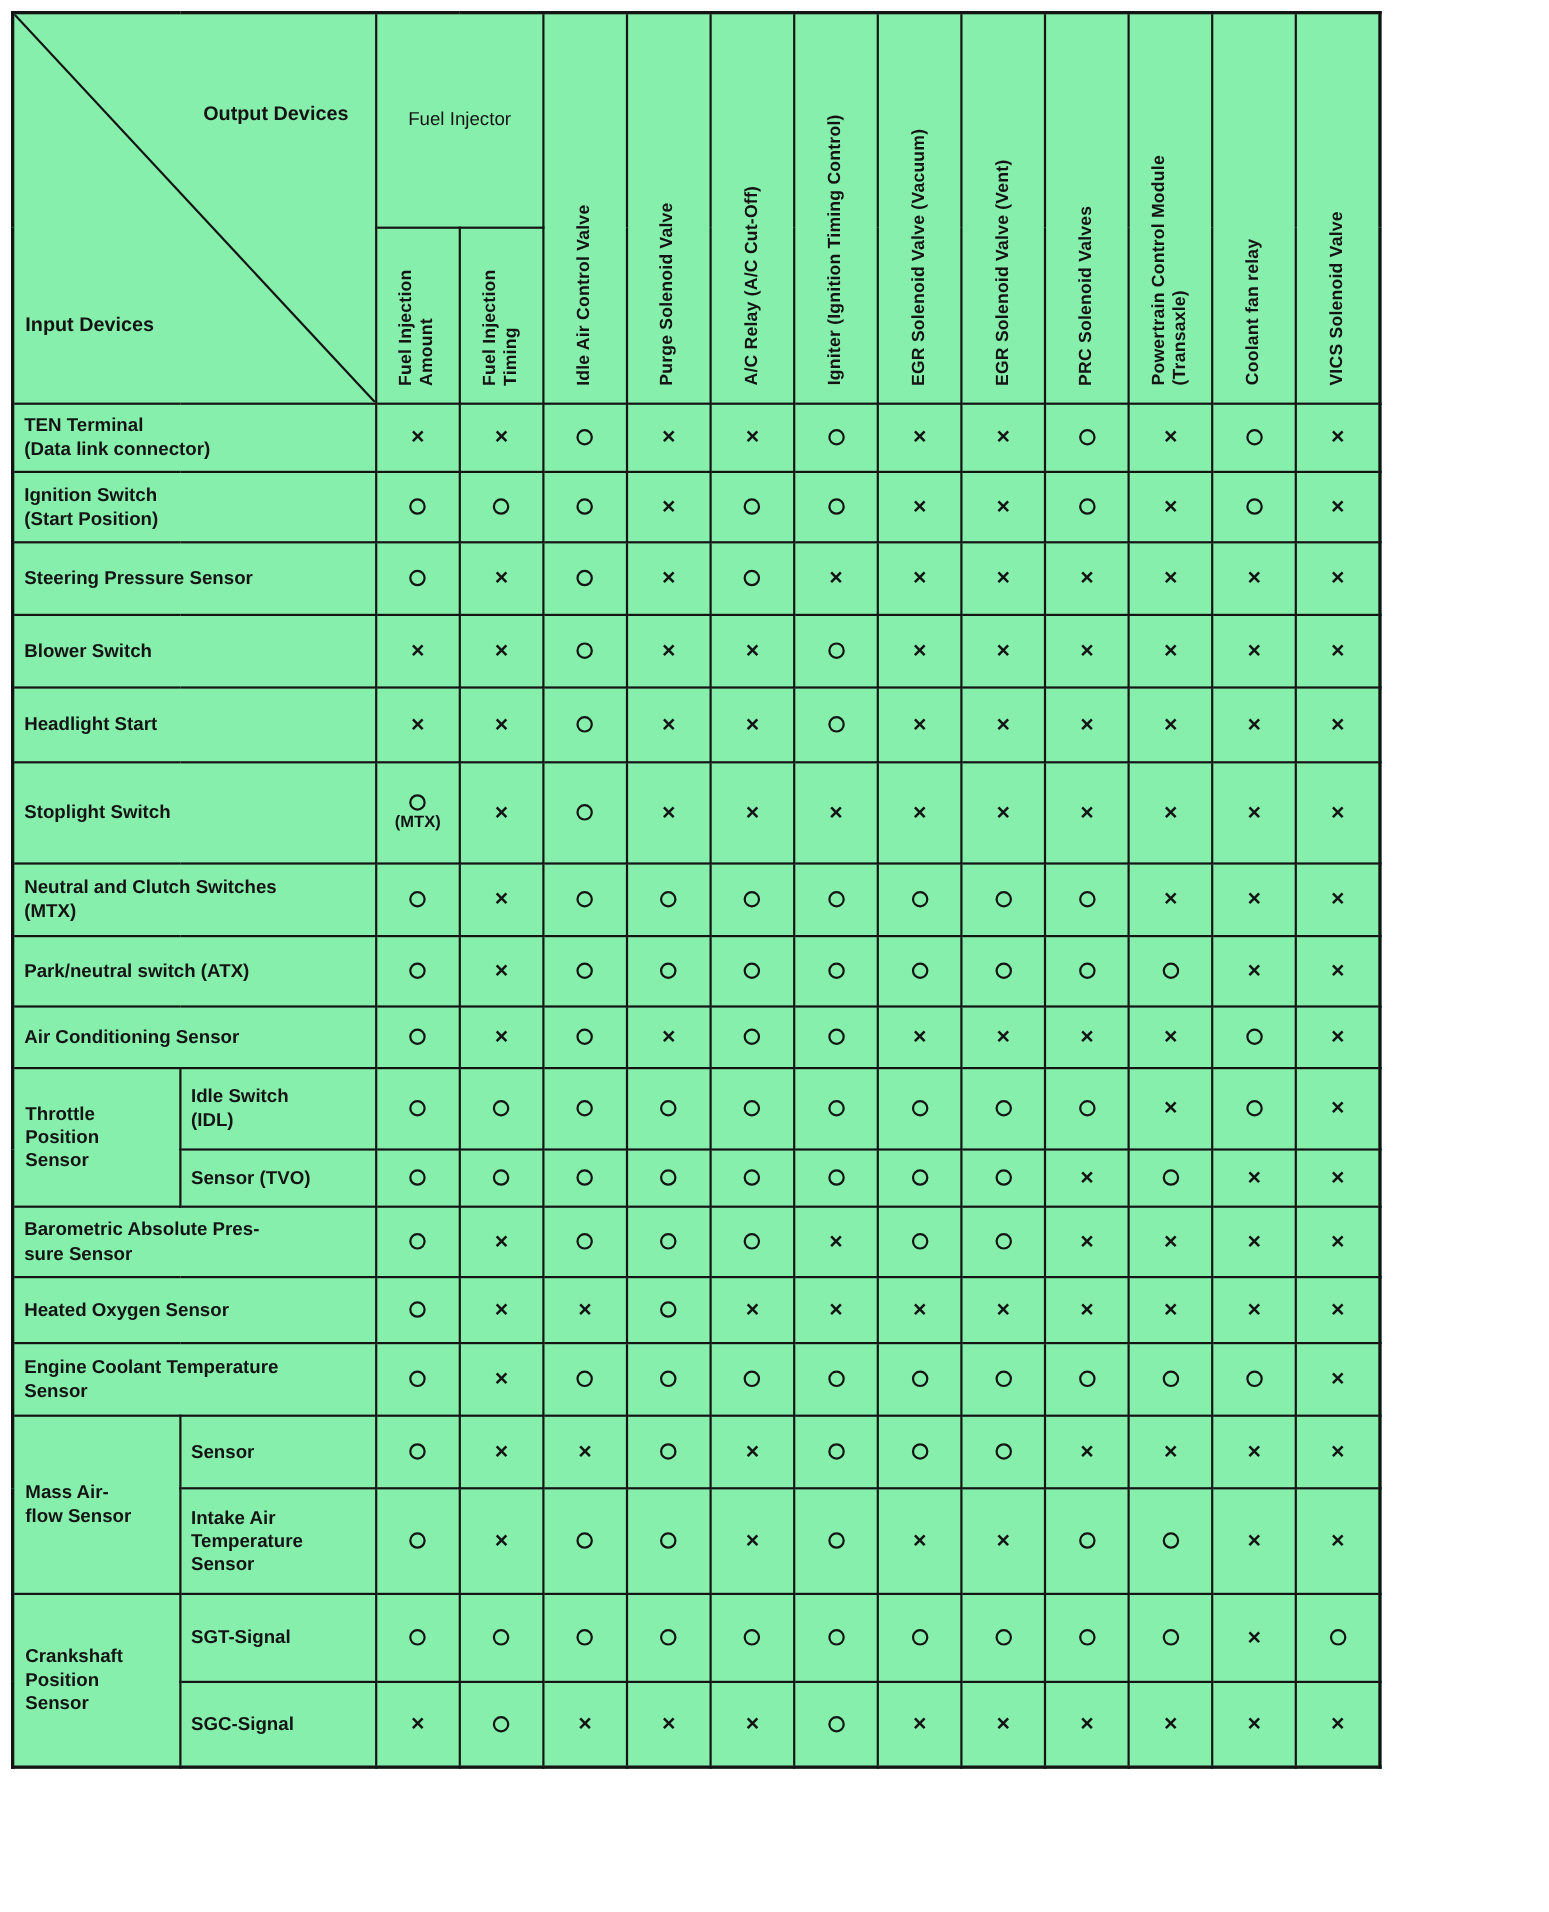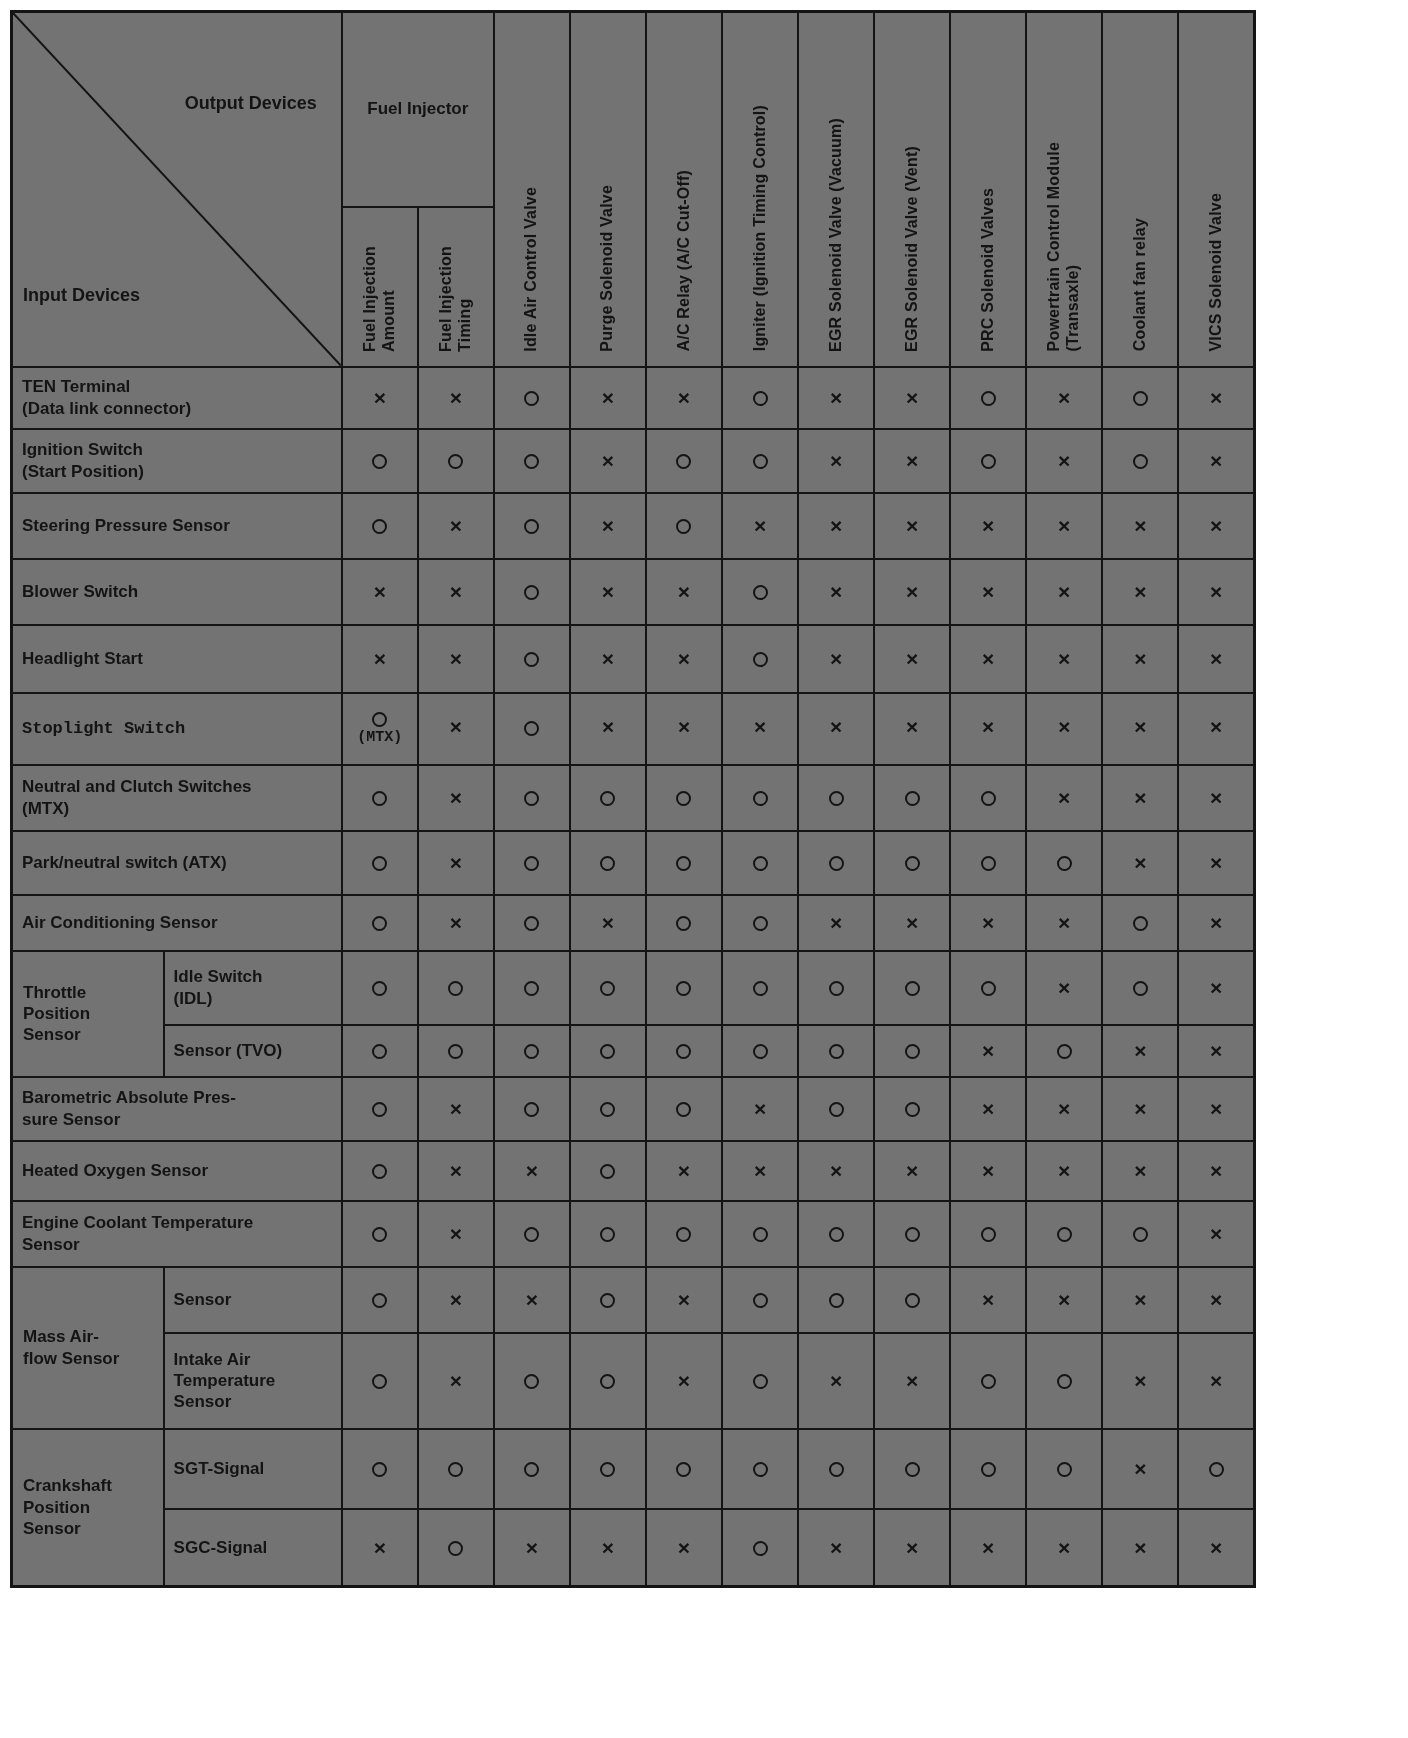--- a/index.html
+++ b/index.html
@@ -11,21 +11,21 @@
     position: relative;
     overflow: hidden;
   }
   .page { padding: 10px 0 0 10px; }
 
   table.matrix {
     border-collapse: collapse;
     table-layout: fixed;
     width: 1246px;
     border: 3px solid #141414;
-    background: #737373;
+    background: #86efac;
   }
   th, td { border: 2px solid #141414; }
 
   col.c-group { width: 152px; }
   col.c-sub   { width: 178px; }
   col.c-data  { width: 76px; }
 
   
   th.corner { position: relative; height: 355px; }
   .diag { position: absolute; left: 0; top: 0; width: 100%; height: 100%; }
@@ -55,21 +55,21 @@
     font-size: 16px;
     line-height: 1.18;
     letter-spacing: 0.2px;
     text-align: left;
   }
   th.group-head {
     height: 195px;
     vertical-align: middle;
     text-align: center;
   }
-  .group-head-label { font-size: 17px; font-weight: 700; }
+  .group-head-label { font-size: 17px; font-weight: 400; }
 
   
   td.row-label {
     font-weight: 700;
     font-size: 17px;
     line-height: 1.25;
     padding: 6px 6px 6px 9px;
     vertical-align: middle;
     white-space: pre-line;
     text-align: left;
@@ -220,21 +220,21 @@
           <td class="mark-cell"><span class="cross">×</span></td>
           <td class="mark-cell"><span class="cross">×</span></td>
           <td class="mark-cell"><span class="circle"></span></td>
           <td class="mark-cell"><span class="cross">×</span></td>
           <td class="mark-cell"><span class="cross">×</span></td>
           <td class="mark-cell"><span class="cross">×</span></td>
           <td class="mark-cell"><span class="cross">×</span></td>
           <td class="mark-cell"><span class="cross">×</span></td>
           <td class="mark-cell"><span class="cross">×</span></td>
         </tr>
-        <tr class="body-row" style="height: 72px; font-family: Liberation Mono, monospace;">
+        <tr class="body-row" style="height: 92px;">
           <td class="row-label" colspan="2">Stoplight Switch</td>
           <td class="mark-cell"><span class="circle"></span><span class="mtx-note">(MTX)</span></td>
           <td class="mark-cell"><span class="cross">×</span></td>
           <td class="mark-cell"><span class="circle"></span></td>
           <td class="mark-cell"><span class="cross">×</span></td>
           <td class="mark-cell"><span class="cross">×</span></td>
           <td class="mark-cell"><span class="cross">×</span></td>
           <td class="mark-cell"><span class="cross">×</span></td>
           <td class="mark-cell"><span class="cross">×</span></td>
           <td class="mark-cell"><span class="cross">×</span></td>

